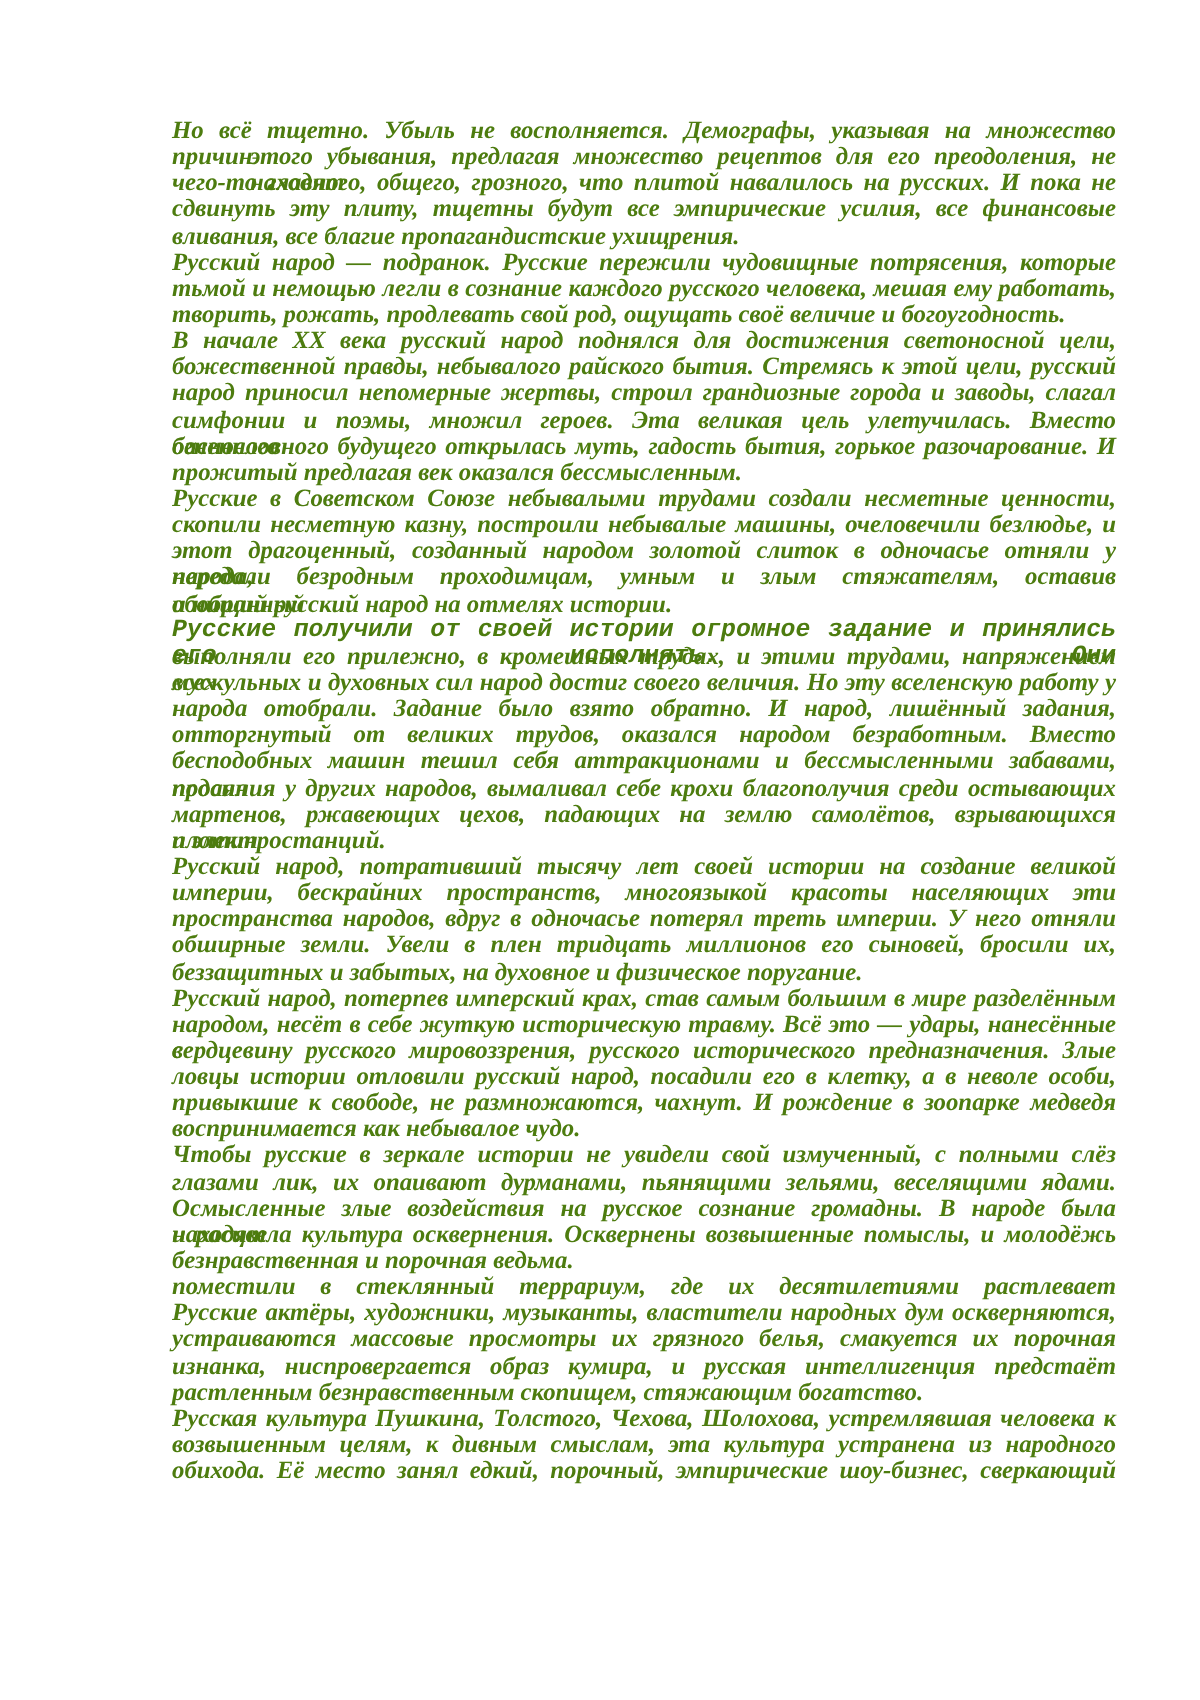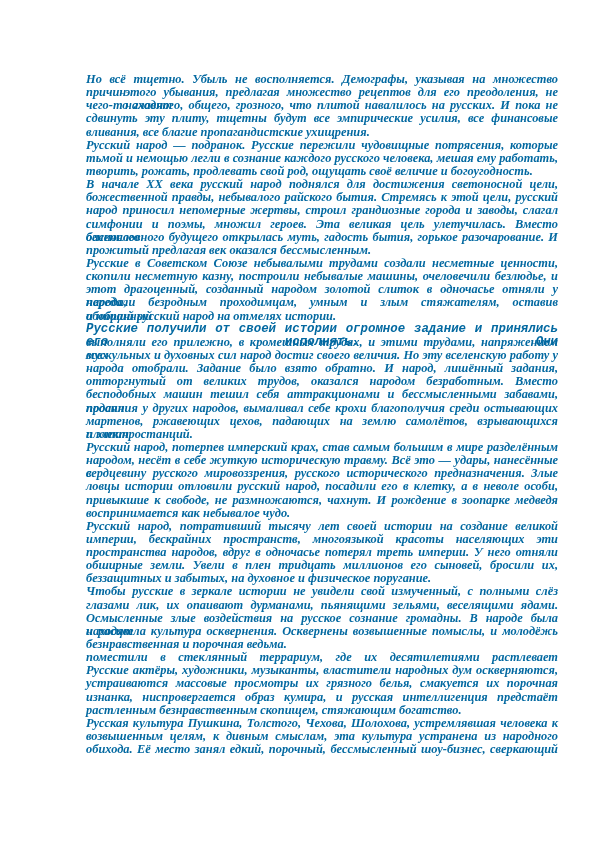--- a/index.html
+++ b/index.html
@@ -7,23 +7,22 @@
   .page {
     position: absolute;
     left: 86px;
     top: 59px;
     width: 472px;
     font-family: "Liberation Serif", "DejaVu Serif", serif;
     font-style: italic;
     font-weight: bold;
     font-size: 12.4px;
     line-height: 13.15px;
-    color: #0369a1;
+    color: #4d7c0f;
     text-align: justify;
-    margin-top: 14px;
   }
   .para { margin: 0; padding: 0; }
   .line { display: block; text-align: justify; text-align-last: justify; white-space: nowrap; height: 13.15px; overflow: visible; }
   .line.last { text-align-last: left; }
 </style>
 </head>
 <body>
 
 <div class="page" id="page">
     <div class="para">
@@ -58,46 +57,46 @@
       <div class="line" style="white-space: normal; text-align-last: justify;">выполняли его прилежно, в кромешных трудах, и этими трудами, напряжением всех</div>
       <div class="line" style="white-space: normal; text-align-last: justify;">мускульных и духовных сил народ достиг своего величия. Но эту вселенскую работу у</div>
       <div class="line" style="white-space: normal; text-align-last: justify;">народа отобрали. Задание было взято обратно. И народ, лишённый задания,</div>
       <div class="line" style="white-space: normal; text-align-last: justify;">отторгнутый от великих трудов, оказался народом безработным. Вместо</div>
       <div class="line" style="white-space: normal; text-align-last: justify;">бесподобных машин тешил себя аттракционами и бессмысленными забавами, просил</div>
       <div class="line" style="white-space: normal; text-align-last: justify;">подаяния у других народов, вымаливал себе крохи благополучия среди остывающих</div>
       <div class="line" style="white-space: normal; text-align-last: justify;">мартенов, ржавеющих цехов, падающих на землю самолётов, взрывающихся плотин</div>
       <div class="line last" style="white-space: normal; text-align-last: left; font-family: Liberation Serif, serif;">и электростанций.</div>
     </div>
     <div class="para">
+      <div class="line" style="white-space: normal; text-align-last: justify;">Русский народ, потративший тысячу лет своей истории на создание великой</div>
+      <div class="line" style="white-space: normal; text-align-last: justify;">империи, бескрайних пространств, многоязыкой красоты населяющих эти</div>
+      <div class="line" style="white-space: normal; text-align-last: justify;">пространства народов, вдруг в одночасье потерял треть империи. У него отняли</div>
+      <div class="line" style="white-space: normal; text-align-last: justify;">обширные земли. Увели в плен тридцать миллионов его сыновей, бросили их,</div>
+      <div class="line last" style="white-space: normal; text-align-last: left;">беззащитных и забытых, на духовное и физическое поругание.</div>
+    </div>
+    <div class="para">
       <div class="line" style="white-space: normal; text-align-last: justify;">Русский народ, потерпев имперский крах, став самым большим в мире разделённым</div>
       <div class="line" style="white-space: normal; text-align-last: justify;">народом, несёт в себе жуткую историческую травму. Всё это — удары, нанесённые в</div>
       <div class="line" style="white-space: normal; text-align-last: justify;">сердцевину русского мировоззрения, русского исторического предназначения. Злые</div>
       <div class="line" style="white-space: normal; text-align-last: justify;">ловцы истории отловили русский народ, посадили его в клетку, а в неволе особи,</div>
       <div class="line" style="white-space: normal; text-align-last: justify;">привыкшие к свободе, не размножаются, чахнут. И рождение в зоопарке медведя</div>
       <div class="line last" style="white-space: normal; text-align-last: left;">воспринимается как небывалое чудо.</div>
-    </div>
-    <div class="para">
-      <div class="line" style="white-space: normal; text-align-last: justify;">Русский народ, потративший тысячу лет своей истории на создание великой</div>
-      <div class="line" style="white-space: normal; text-align-last: justify;">империи, бескрайних пространств, многоязыкой красоты населяющих эти</div>
-      <div class="line" style="white-space: normal; text-align-last: justify;">пространства народов, вдруг в одночасье потерял треть империи. У него отняли</div>
-      <div class="line" style="white-space: normal; text-align-last: justify;">обширные земли. Увели в плен тридцать миллионов его сыновей, бросили их,</div>
-      <div class="line last" style="white-space: normal; text-align-last: left;">беззащитных и забытых, на духовное и физическое поругание.</div>
     </div>
     <div class="para">
       <div class="line" style="white-space: normal; text-align-last: justify;">Чтобы русские в зеркале истории не увидели свой измученный, с полными слёз</div>
       <div class="line" style="white-space: normal; text-align-last: justify;">глазами лик, их опаивают дурманами, пьянящими зельями, веселящими ядами.</div>
       <div class="line" style="white-space: normal; text-align-last: justify;">Осмысленные злые воздействия на русское сознание громадны. В народе была находят</div>
       <div class="line" style="white-space: normal; text-align-last: justify;">и расцвела культура осквернения. Осквернены возвышенные помыслы, и молодёжь</div>
       <div class="line last" style="white-space: normal; text-align-last: left;">безнравственная и порочная ведьма.</div>
       <div class="line" style="white-space: normal; text-align-last: justify;">поместили в стеклянный террариум, где их десятилетиями растлевает</div>
     </div>
     <div class="para">
       <div class="line" style="white-space: normal; text-align-last: justify;">Русские актёры, художники, музыканты, властители народных дум оскверняются,</div>
       <div class="line" style="white-space: normal; text-align-last: justify;">устраиваются массовые просмотры их грязного белья, смакуется их порочная</div>
       <div class="line" style="white-space: normal; text-align-last: justify;">изнанка, ниспровергается образ кумира, и русская интеллигенция предстаёт</div>
       <div class="line last" style="white-space: normal; text-align-last: left;">растленным безнравственным скопищем, стяжающим богатство.</div>
     </div>
     <div class="para">
       <div class="line" style="white-space: normal; text-align-last: justify;">Русская культура Пушкина, Толстого, Чехова, Шолохова, устремлявшая человека к</div>
       <div class="line" style="white-space: normal; text-align-last: justify;">возвышенным целям, к дивным смыслам, эта культура устранена из народного</div>
-      <div class="line" style="white-space: normal; text-align-last: justify;">обихода. Её место занял едкий, порочный, бессмысленный шоу-бизнес, сверкающий</div>
+      <div class="line" style="white-space: normal; text-align-last: justify;">обихода. Её место занял едкий, порочный, эмпирические шоу-бизнес, сверкающий</div>
     </div>
   </div>
 
 </body></html>

